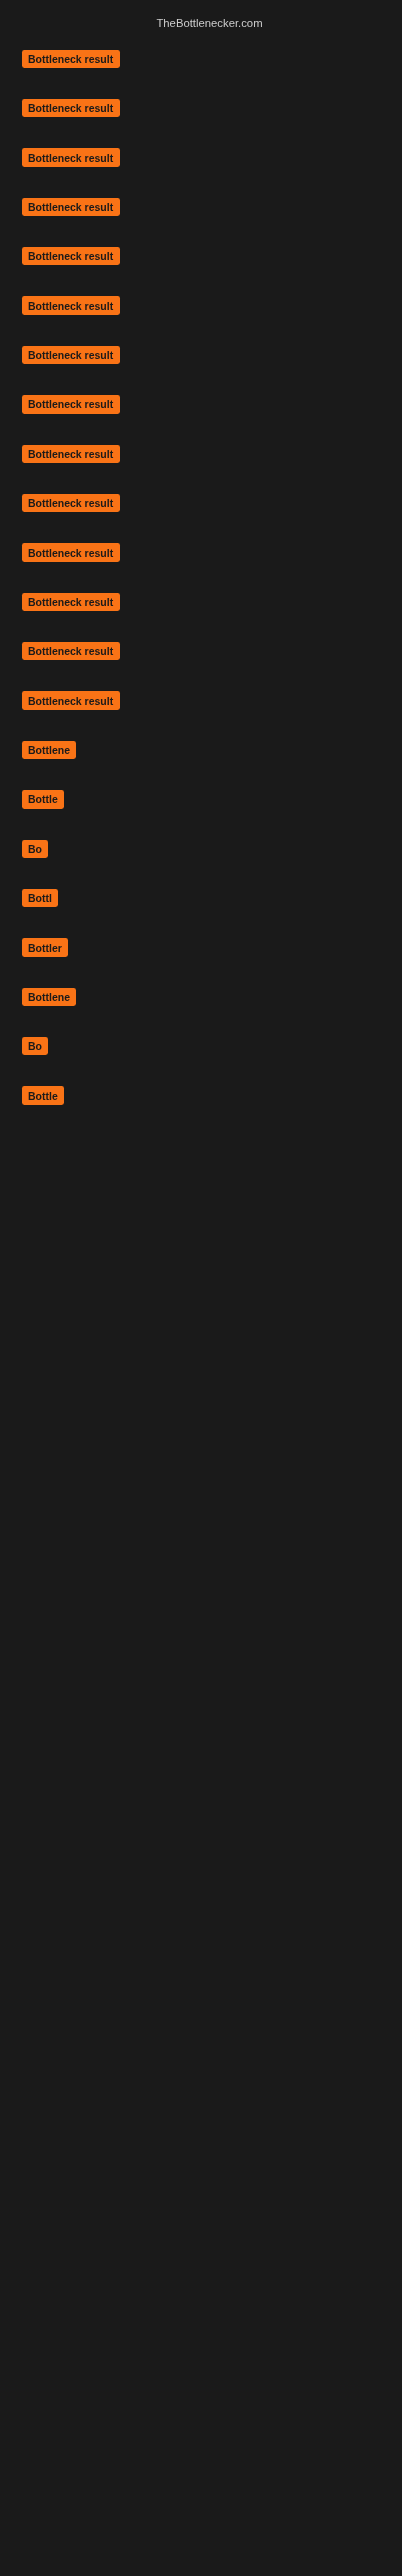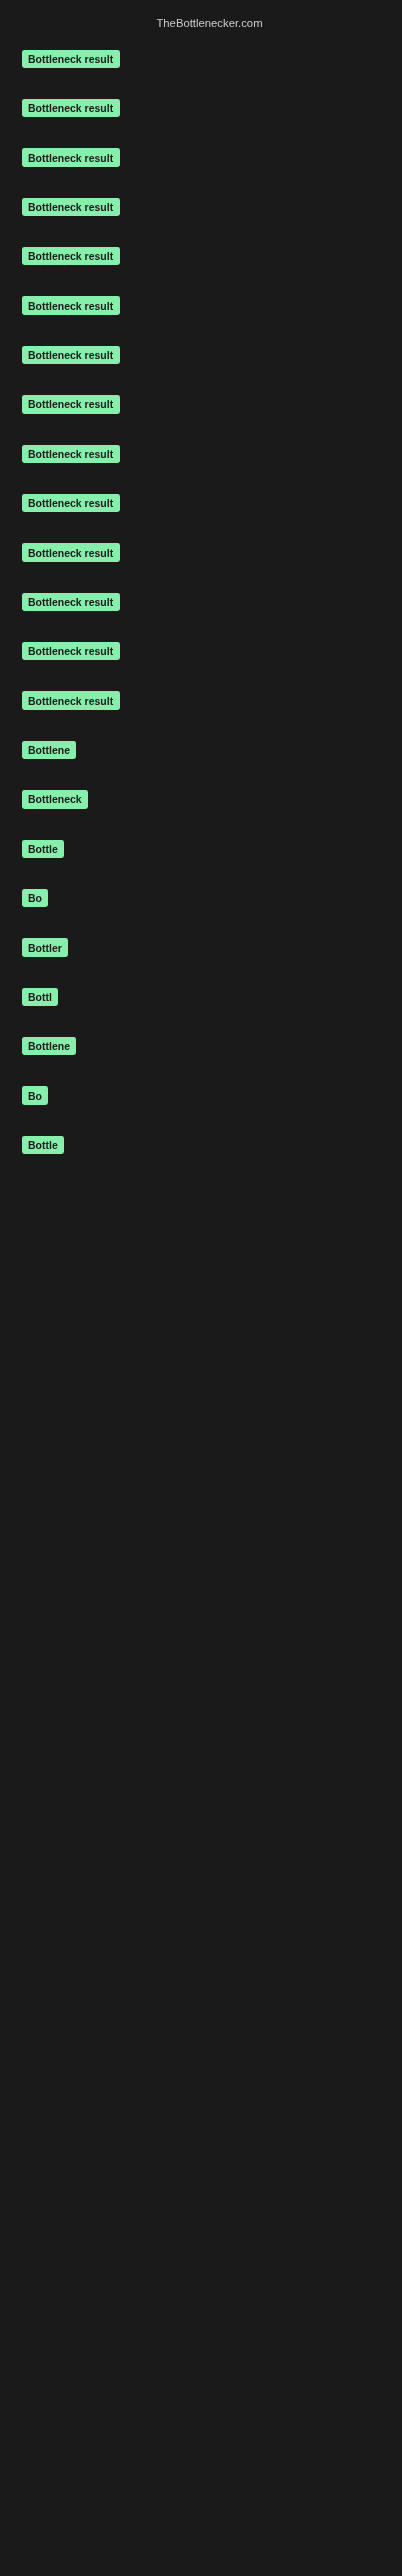--- a/index.html
+++ b/index.html
@@ -19,21 +19,21 @@
     .site-title {
       text-align: center;
       color: #cccccc;
       font-size: 11.3px;
       padding: 4.8px 0;
       font-weight: normal;
     }
 
     .bottleneck-tag {
       display: inline-block;
-      background-color: #86efac;
+      background-color: #f97316;
       color: #1a1a1a;
       font-size: 10.5px;
       font-weight: bold;
       padding: 3.2px 6.4px;
       border-radius: 2.4px;
       white-space: nowrap;
       overflow: hidden;
     }
 
     .tag-row {
@@ -55,22 +55,21 @@
     <div class="tag-row"><span class="bottleneck-tag" style="max-width: 129px;">Bottleneck result</span></div>
     <div class="tag-row"><span class="bottleneck-tag" style="max-width: 129px;">Bottleneck result</span></div>
     <div class="tag-row"><span class="bottleneck-tag" style="max-width: 129px;">Bottleneck result</span></div>
     <div class="tag-row"><span class="bottleneck-tag" style="max-width: 129px;">Bottleneck result</span></div>
     <div class="tag-row"><span class="bottleneck-tag" style="max-width: 129px;">Bottleneck result</span></div>
     <div class="tag-row"><span class="bottleneck-tag" style="max-width: 129px;">Bottleneck result</span></div>
     <div class="tag-row"><span class="bottleneck-tag" style="max-width: 125px;">Bottleneck result</span></div>
     <div class="tag-row"><span class="bottleneck-tag" style="max-width: 125px;">Bottleneck result</span></div>
     <div class="tag-row"><span class="bottleneck-tag" style="max-width: 121px;">Bottleneck result</span></div>
     <div class="tag-row"><span class="bottleneck-tag" style="max-width: 64px;">Bottlene</span></div>
-    <div class="tag-row"><span class="bottleneck-tag" style="max-width: 71px;">Bottleneck</span></div>
     <div class="tag-row"><span class="bottleneck-tag" style="max-width: 52px;">Bottle</span></div>
     <div class="tag-row"><span class="bottleneck-tag" style="max-width: 27px;">Bo</span></div>
+    <div class="tag-row"><span class="bottleneck-tag" style="max-width: 44px;">Bottl</span></div>
     <div class="tag-row"><span class="bottleneck-tag" style="max-width: 52px;">Bottler</span></div>
-    <div class="tag-row"><span class="bottleneck-tag" style="max-width: 44px;">Bottl</span></div>
     <div class="tag-row"><span class="bottleneck-tag" style="max-width: 60px;">Bottlene</span></div>
     <div class="tag-row"><span class="bottleneck-tag" style="max-width: 26px;">Bo</span></div>
     <div class="tag-row"><span class="bottleneck-tag" style="max-width: 48px;">Bottle</span></div>
   </div>
 
 
 </body></html>

